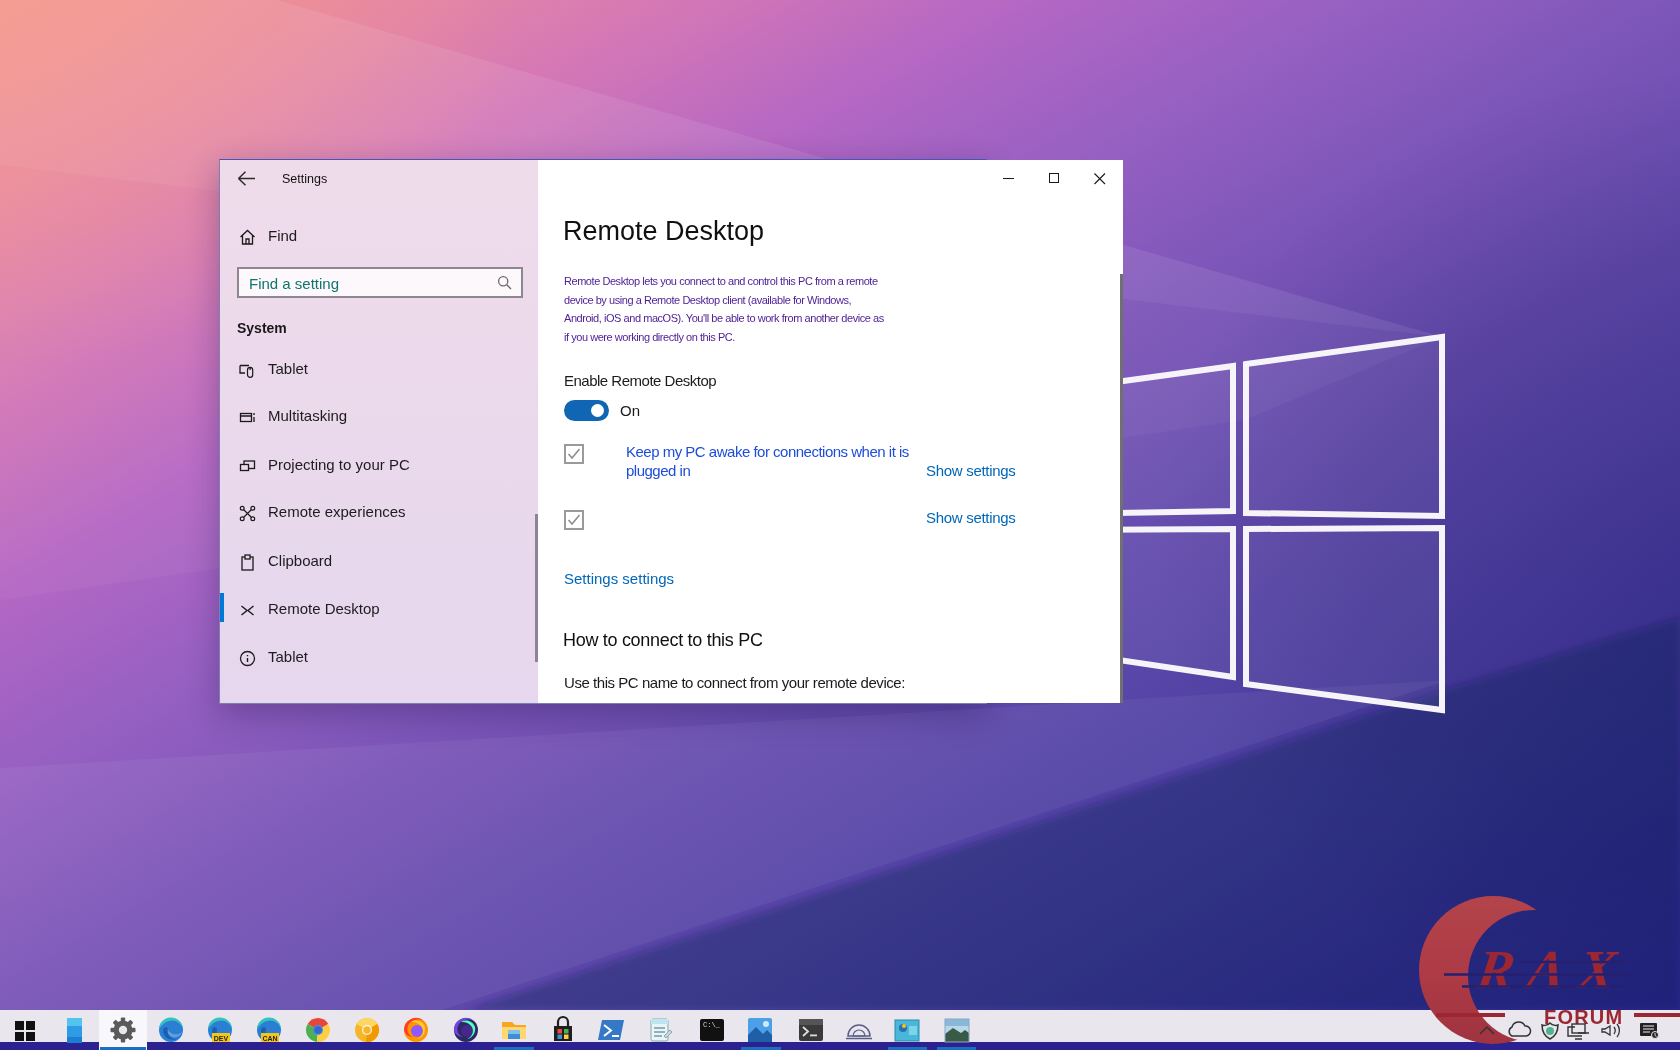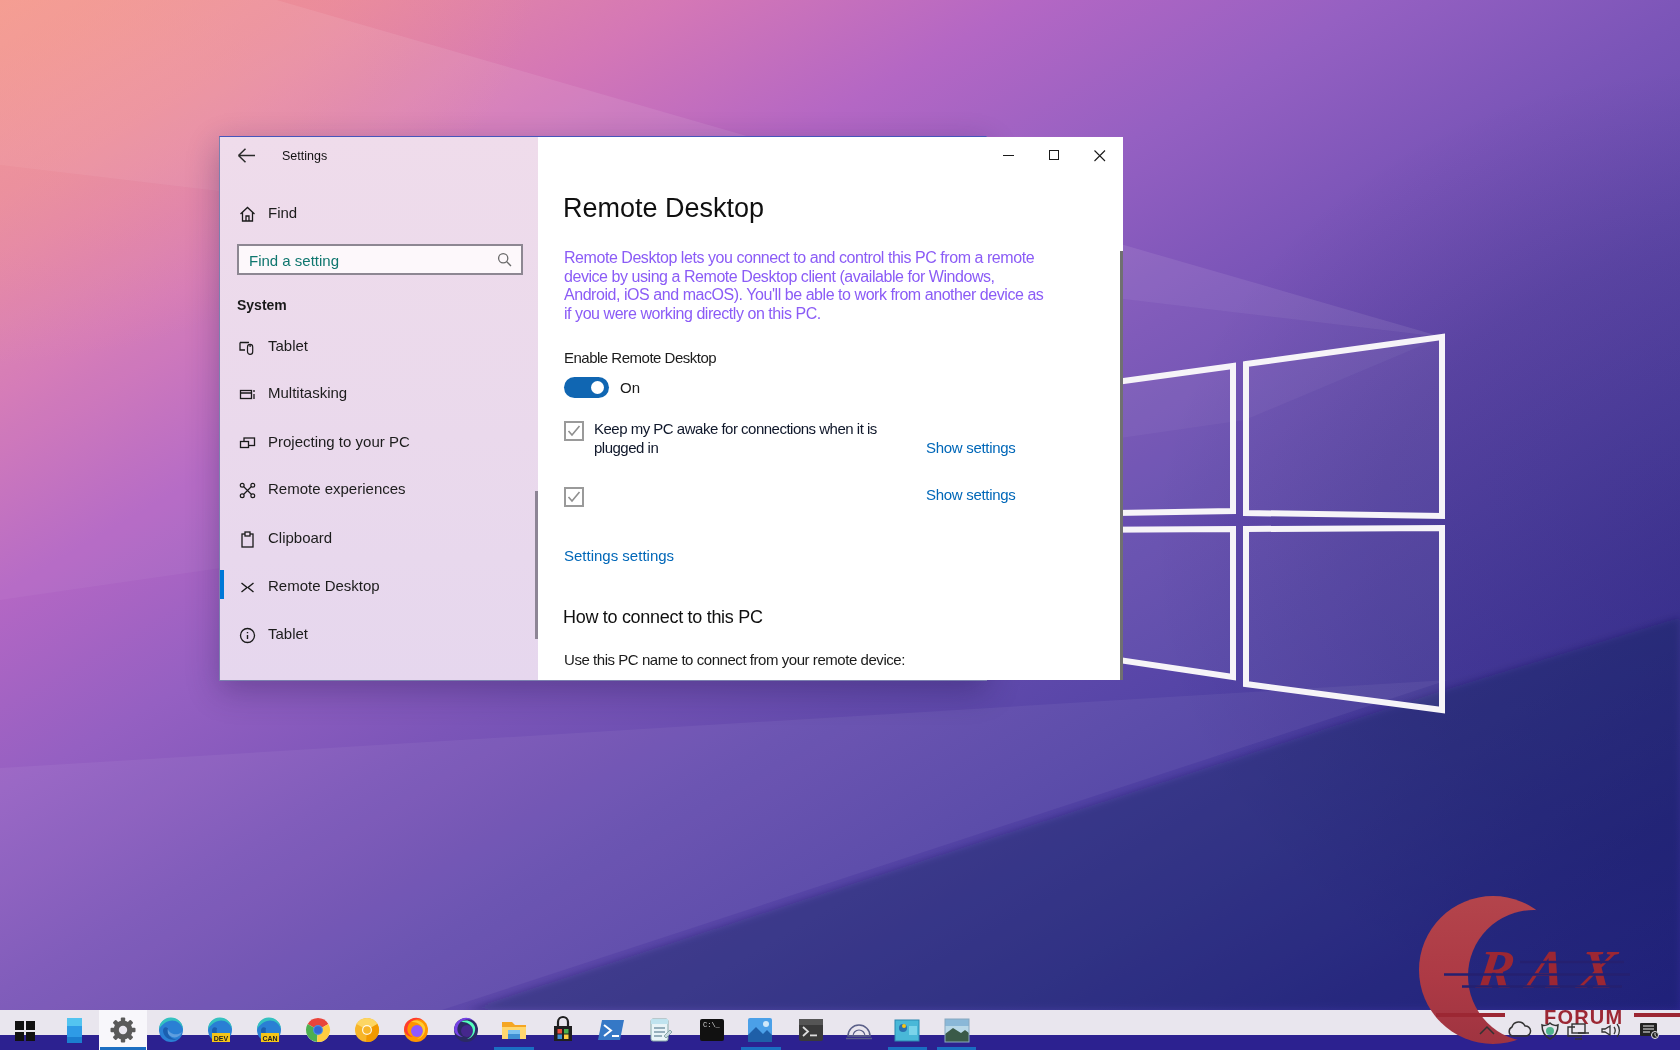--- a/index.html
+++ b/index.html
@@ -7,37 +7,37 @@
   .abs { position:absolute; }
   #screen { position:relative; width:1680px; height:1050px; background:#2c2190; }
   
   #wall { left:0; top:0; width:1680px; height:1010px;
     background:
       radial-gradient(900px 650px at -3% -6%, rgba(248,151,129,.62) 0%, rgba(244,145,140,.33) 38%, rgba(240,130,160,0) 66%),
       radial-gradient(750px 650px at 102% 55%, rgba(10,6,70,.20) 0%, rgba(10,6,70,.12) 45%, rgba(10,6,70,0) 75%),
       linear-gradient(150deg, #f0938e 0%, #e78aa2 10%, #d477b6 20%, #b467c4 30%, #9560c2 40%, #7b55b8 50%, #654cae 60%, #5444a6 70%, #453a9e 80%, #372c96 90%, #2e2391 100%);
   }
   
-  #win { left:219px; top:136px; width:768px; height:545px; background:#ffffff;
+  #win { left:219px; top:159px; width:768px; height:545px; background:#ffffff;
          border:1px solid #7b80ae; border-top:1px solid #4655bb; box-shadow:0 10px 30px rgba(30,20,70,.32); }
   #sidebar { left:0; top:0; width:318px; height:543px; background:linear-gradient(180deg,#efdceb 0%, #ead9ec 55%, #e6d7ee 100%); }
   #accentbar { left:0; top:433px; width:4px; height:29px; background:#0078d7; }
   .nav-tx { left:48px; font-size:15px; color:#1c1c1c; white-space:nowrap; }
   .nav-ic { left:19px; width:17px; height:17px; }
   #searchbox { left:17px; top:107px; width:286px; height:31px; background:#fdf8fb; border:2px solid #8d8792; }
   #searchbox span { position:absolute; left:10px; top:6px; font-size:15px; color:#0f766e; }
   #sys-hdr { left:17px; top:160px; font-size:14px; font-weight:bold; color:#191919; }
   #sb-scroll { left:315px; top:354px; width:3px; height:148px; background:#8d8595; }
   #content { left:318px; top:0; width:585px; height:543px; background:#fff; }
   #c-scroll { left:582px; top:114px; width:3px; height:429px; background:#707070; }
   .blue { color:#0067b8; }
-  .gray { color:#0f172a; }
+  .gray { color:#1d4ed8;margin-left:32px; }
   .cap { top:0; width:46px; height:31px; }
   
-  #taskbar { left:0; top:1010px; width:1680px; height:25px; background:#e9e6ee; }
+  #taskbar { left:0; top:1010px; width:1680px; height:32px; background:#e9e6ee; }
   .tb-under { position:absolute; top:37px; height:3px; background:#1b6ec2; }
 </style>
 </head>
 <body>
 <div id="screen">
   <div id="wall" class="abs">
     <svg class="abs" style="left:0;top:0" width="1680" height="1010" viewBox="0 0 1680 1010">
       <polygon points="1442,337 0,-80 0,165" fill="rgba(255,255,255,0.085)"></polygon>
       <polygon points="1442,337 0,165 0,600 1245,420" fill="rgba(255,255,255,0.04)"></polygon>
       <polygon points="1448,680 0,768 0,1155" fill="rgba(255,255,255,0.05)"></polygon>
@@ -115,21 +115,21 @@
       <svg class="abs nav-ic" style="top:490px" viewBox="0 0 17 17">
           <circle cx="8.5" cy="8.5" r="7" stroke="#1a1a1a" stroke-width="1.3" fill="none"></circle>
           <path d="M8.5 5 V6.2 M8.5 8 V12" stroke="#1a1a1a" stroke-width="1.4"></path>
         </svg>
       <div class="abs nav-tx" style="top:488px">Tablet</div>
 
       <div id="sb-scroll" class="abs"></div>
     </div>
     <div id="content" class="abs">
       <div class="abs" style="left:25px;top:56px;font-size:27px;color:#101010">Remote Desktop</div>
-      <div class="abs" style="left:26px;top:112px;font-size:16px;line-height:18.6px;color:#8b5cf6;letter-spacing:-0.45px">Remote Desktop lets you connect to and control this PC from a remote<br>device by using a Remote Desktop client (available for Windows,<br>Android, iOS and macOS). You'll be able to work from another device as<br>if you were working directly on this PC.</div>
+      <div class="abs" style="left:26px;top:112px;font-size:11px;line-height:18.6px;color:#4c1d95;letter-spacing:-0.45px">Remote Desktop lets you connect to and control this PC from a remote<br>device by using a Remote Desktop client (available for Windows,<br>Android, iOS and macOS). You'll be able to work from another device as<br>if you were working directly on this PC.</div>
       <div class="abs" style="left:26px;top:212px;font-size:15px;color:#1b1b1b;letter-spacing:-0.5px">Enable Remote Desktop</div>
       <div class="abs" style="left:26px;top:240px;width:45px;height:21px;border-radius:11px;background:#1066b2"></div>
       <div class="abs" style="left:53px;top:244px;width:13px;height:13px;border-radius:7px;background:#fff"></div>
       <div class="abs" style="left:82px;top:242px;font-size:15px;color:#1b1b1b">On</div>
       <div class="abs" style="left:26px;top:284px;width:20px;height:20px;border:2px solid #9a9a9a"><svg width="16" height="16" viewBox="0 0 16 16">
             <path d="M2.5 8 L6 12 L13.5 3" stroke="#8f8f8f" stroke-width="1.6" fill="none"></path>
           </svg></div>
       <div class="abs gray" style="left:56px;top:283px;letter-spacing:-0.5px;width:360px;font-size:15px;line-height:18.8px">Keep my PC awake for connections when it is<br>plugged in</div>
       <div class="abs blue" style="left:388px;top:302px;font-size:15px;letter-spacing:-0.3px">Show settings</div>
       <div class="abs" style="left:26px;top:350px;width:20px;height:20px;border:2px solid #9a9a9a"><svg width="16" height="16" viewBox="0 0 16 16">

